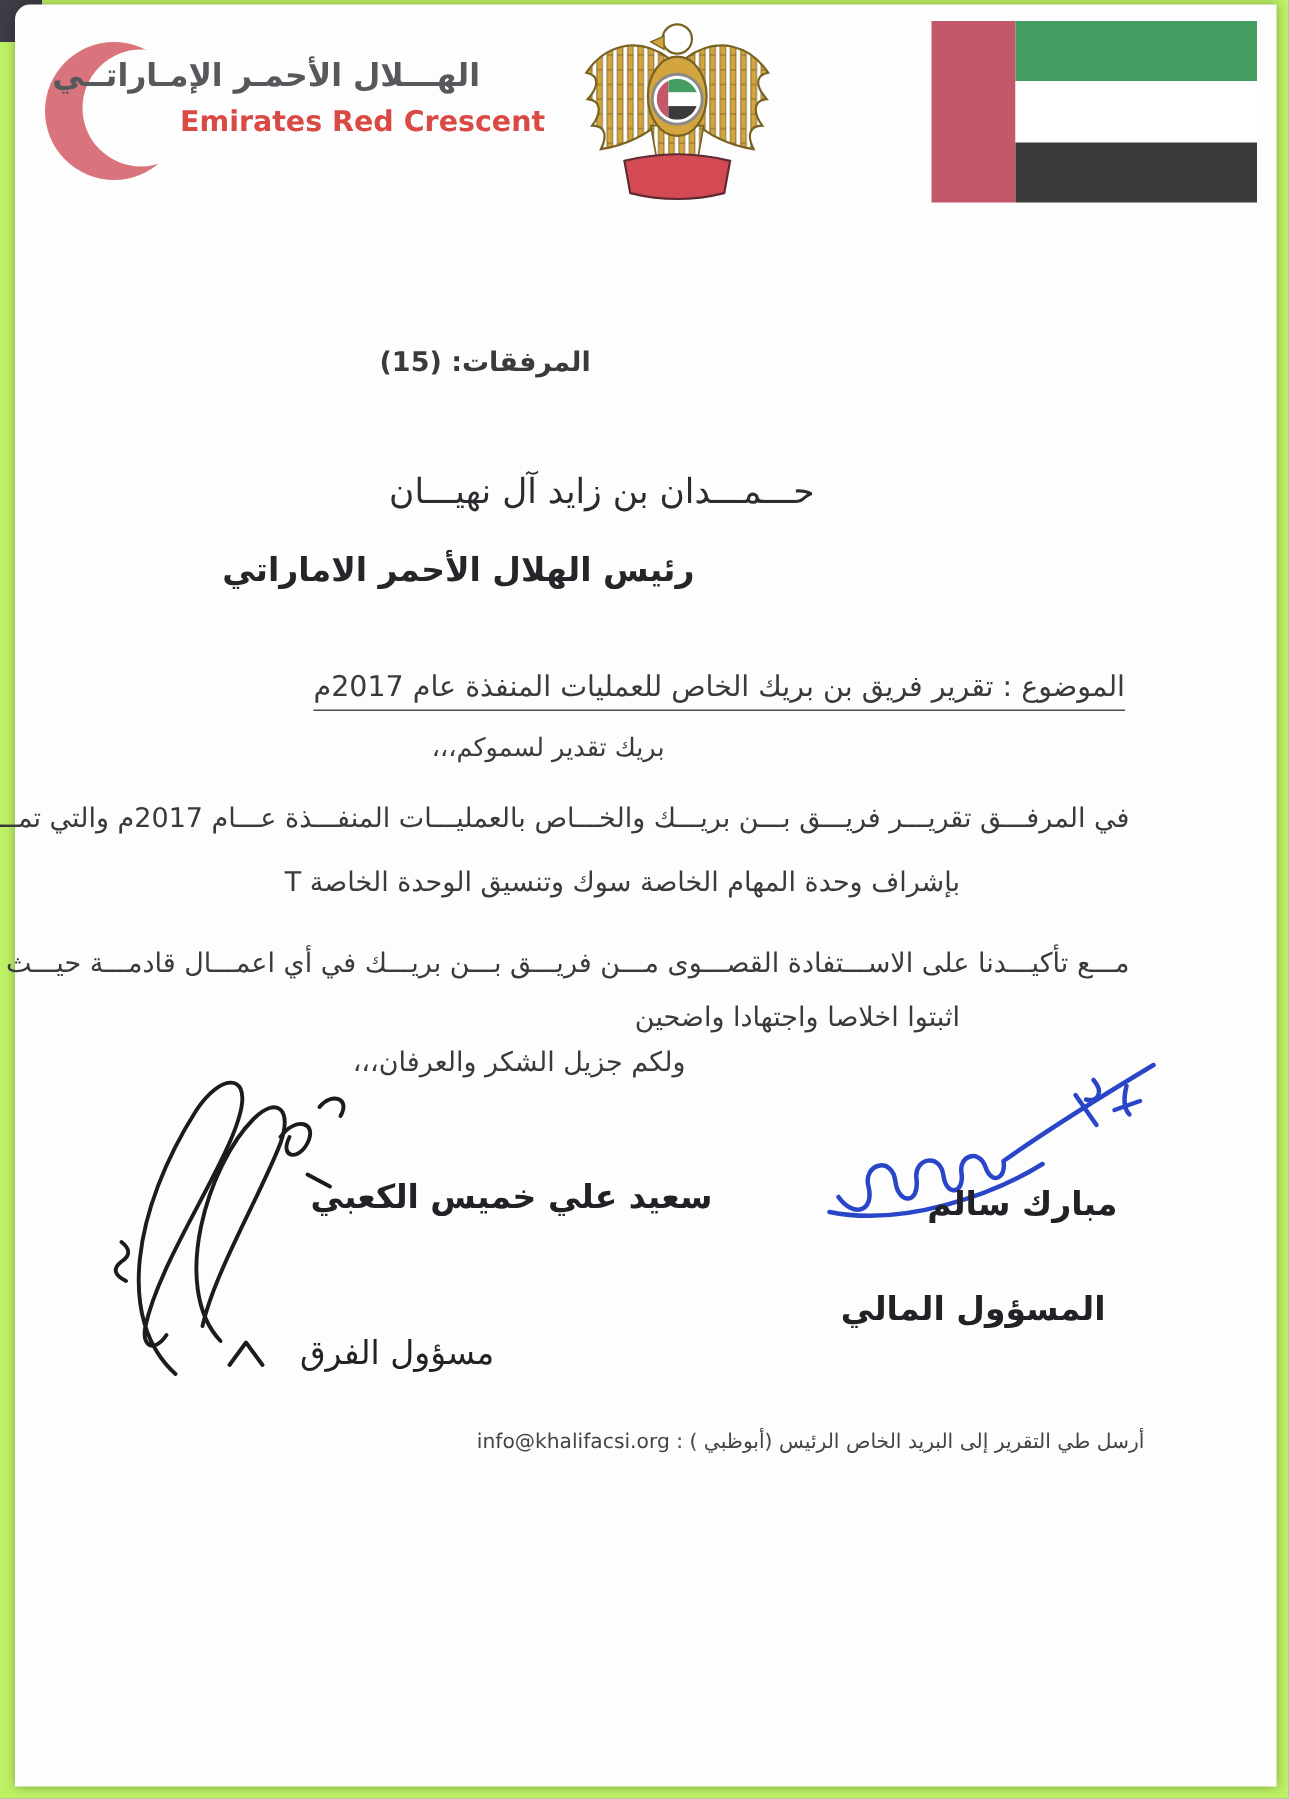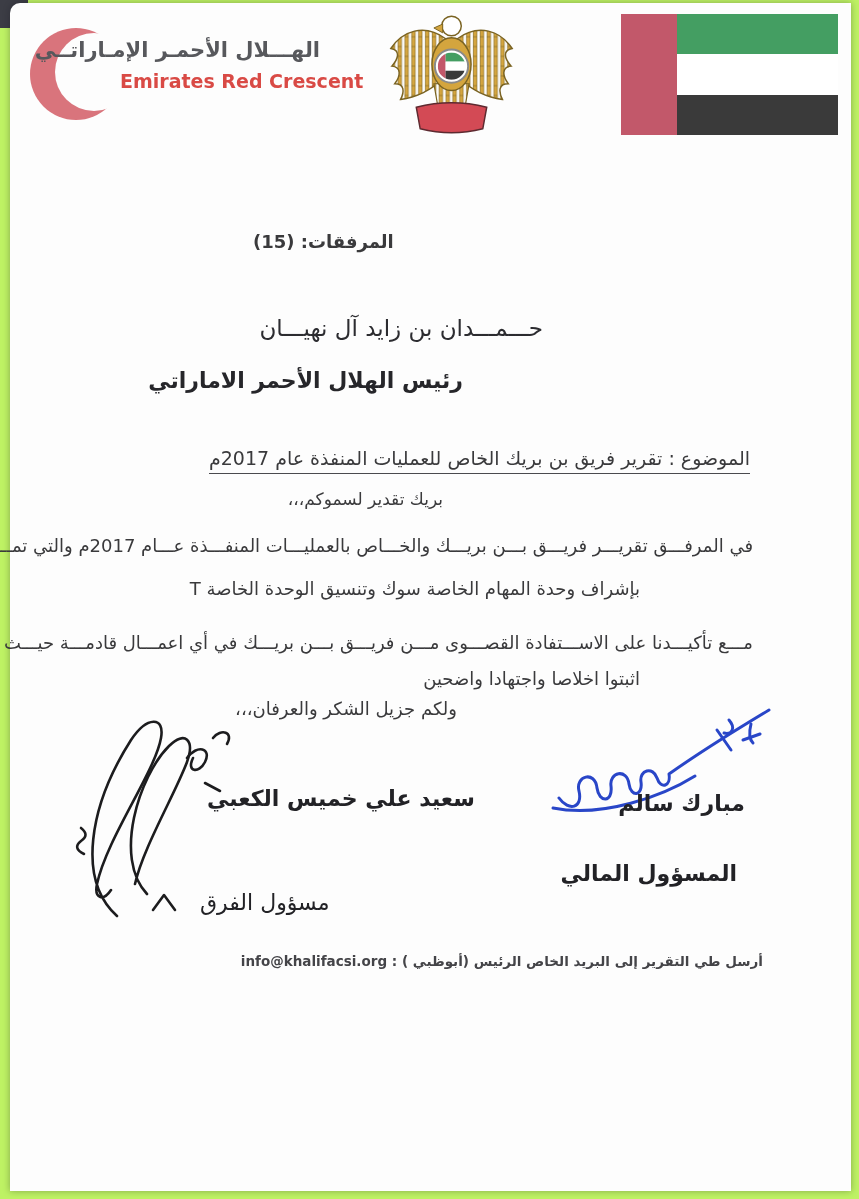--- a/index.html
+++ b/index.html
@@ -50,21 +50,21 @@
   .closing         { right:402px; top:698px; font-size:18px; }
 
   
   .sig-blue  { position:absolute; left:545px; top:698px; width:235px; height:140px; }
   .sig-black { position:absolute; left:55px;  top:688px; width:215px; height:240px; }
   .sig-name-r  { right:114px; top:791px; font-size:22px; font-weight:bold; color:#222226; }
   .sig-title-r { right:122px; top:861px; font-size:22px; font-weight:bold; color:#222226; }
   .sig-name-l  { left:160px; top:786px; font-size:22px; font-weight:bold; color:#222226; direction:rtl; position:absolute; white-space:nowrap;margin-left:47px; }
   .sig-title-l { left:200px; top:890px; font-size:22px; font-weight:normal; color:#222226; direction:rtl; position:absolute; white-space:nowrap; }
 
-  .footer-note { right:96px; top:953px; font-size:13.5px; font-weight:700; color:#444448; }
+  .footer-note { right:96px; top:953px; font-size:13.5px; font-weight:400; color:#444448; }
 </style>
 </head>
 <body>
 
 <div class="canvas">
   <div class="corner-dark"></div>
   <div class="page"></div>
 
   <div class="abs" style="left:0;top:0;width:340px;height:140px;">
     <div class="crescent"></div>

